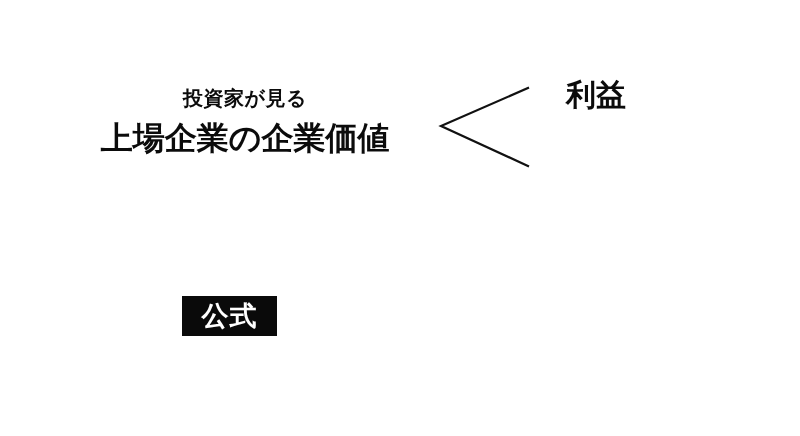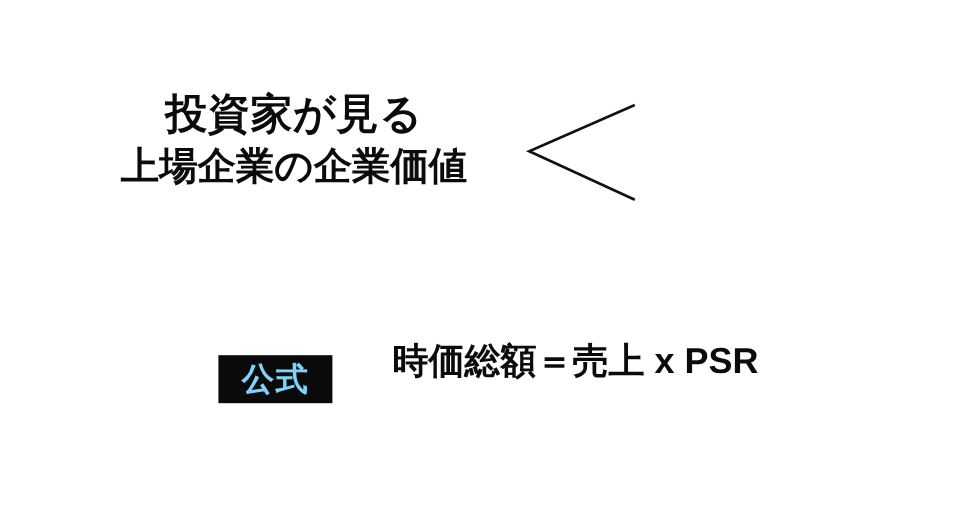--- a/index.html
+++ b/index.html
@@ -33,22 +33,21 @@
     letter-spacing: 0.5px;
     color: #0b0b0b;
     white-space: nowrap;
   }
 
   .concept-heading .line {
     display: block;
   }
 
   .concept-heading .line-1 {
-    font-size: 35px;
-    font-family: Liberation Mono, monospace;
+    font-size: 20px;
   }
 
   .concept-heading .line-2 {
     font-size: 32px;
     letter-spacing: 0px;
   }
 
   
 
   .bracket {
@@ -88,21 +87,21 @@
 
   
 
   .formula-badge {
     position: absolute;
     left: 182px;
     top: 296px;
     width: 95px;
     height: 40px;
     background: #0a0a0a;
-    color: #7dd3fc;
+    color: #ffffff;
     font-weight: 700;
     font-size: 27px;
     line-height: 40px;
     text-align: center;
     letter-spacing: 1px;
     box-sizing: border-box;
   }
 
   .formula-list {
     position: absolute;
@@ -129,21 +128,21 @@
     <span class="line line-1">投資家が見る</span>
     <span class="line line-2">上場企業の企業価値</span>
   </div>
 
   <div class="bracket">
     <svg viewBox="0 0 104 90" xmlns="http://www.w3.org/2000/svg" aria-hidden="true">
       <polyline points="96,6 9,44 96,84" fill="none" stroke="#111111" stroke-width="2.2" stroke-linecap="square" stroke-linejoin="miter"></polyline>
     </svg>
   </div>
 
+  <div class="factor factor-profit">利益</div>
 
 
   <div class="formula-badge">公式</div>
 
   <div class="formula-list">
-    <div class="formula-line">時価総額＝売上 x PSR</div>
   </div>
 
 </div>
 
 </body></html>

